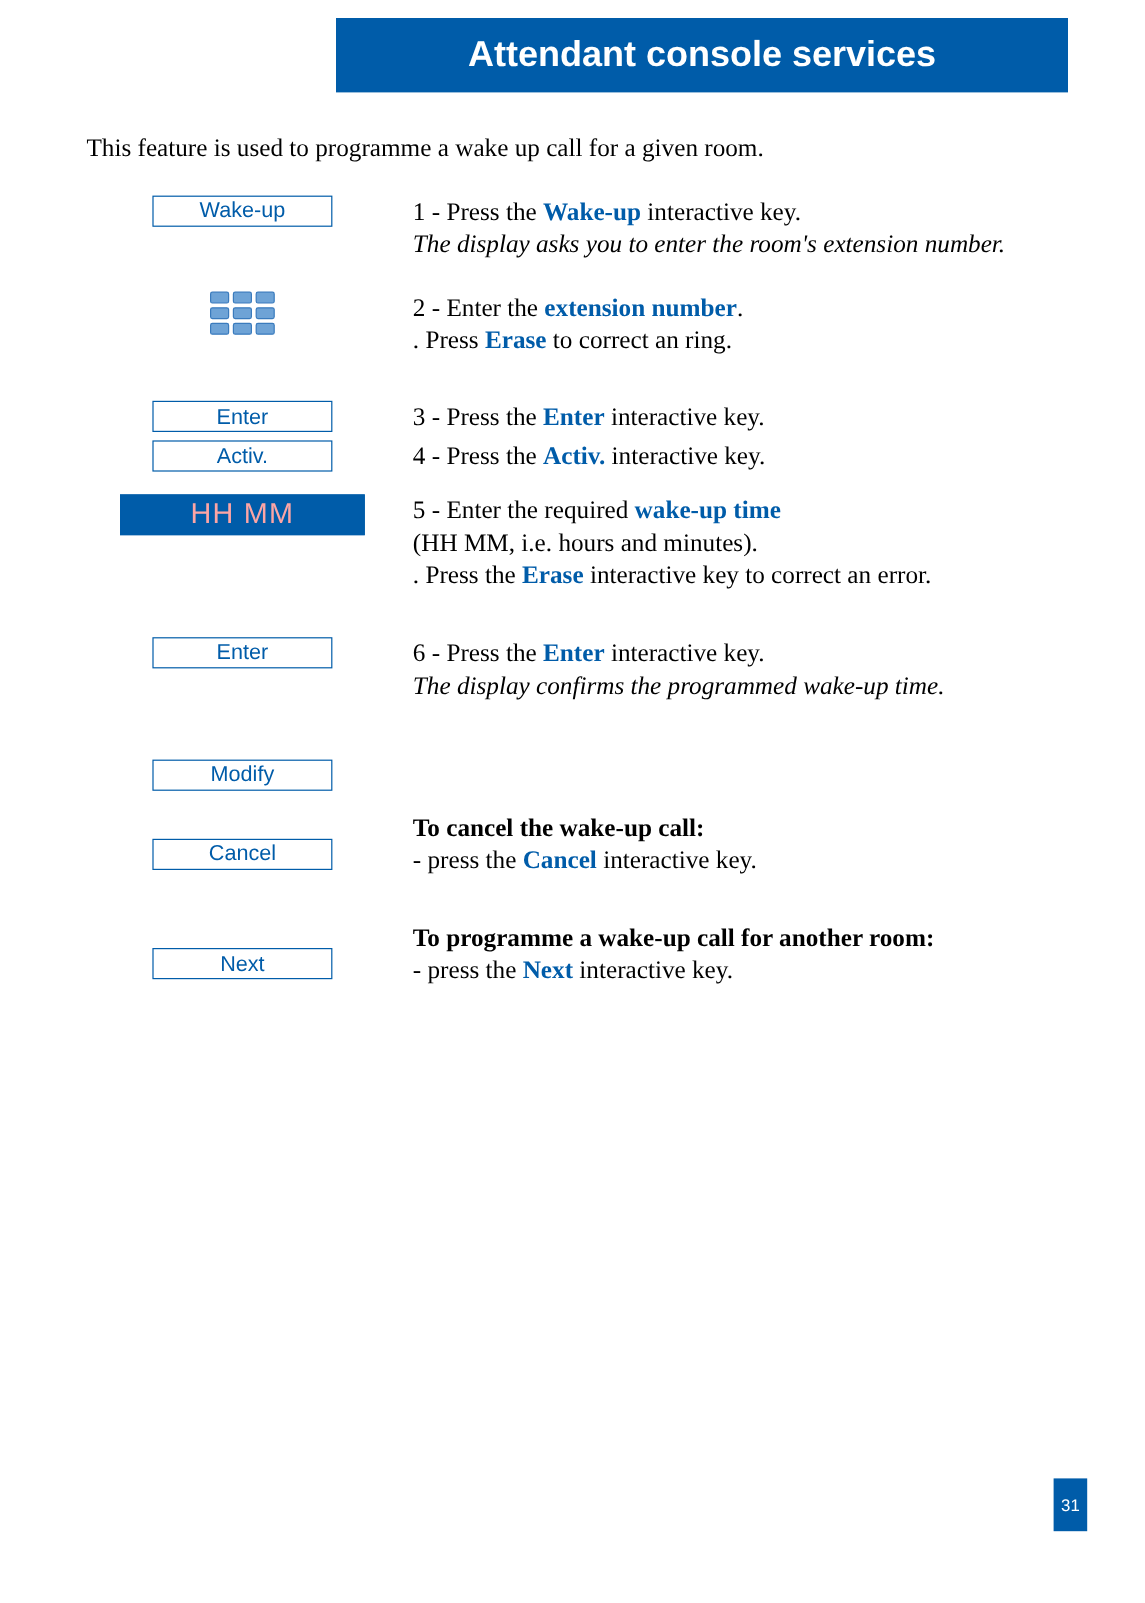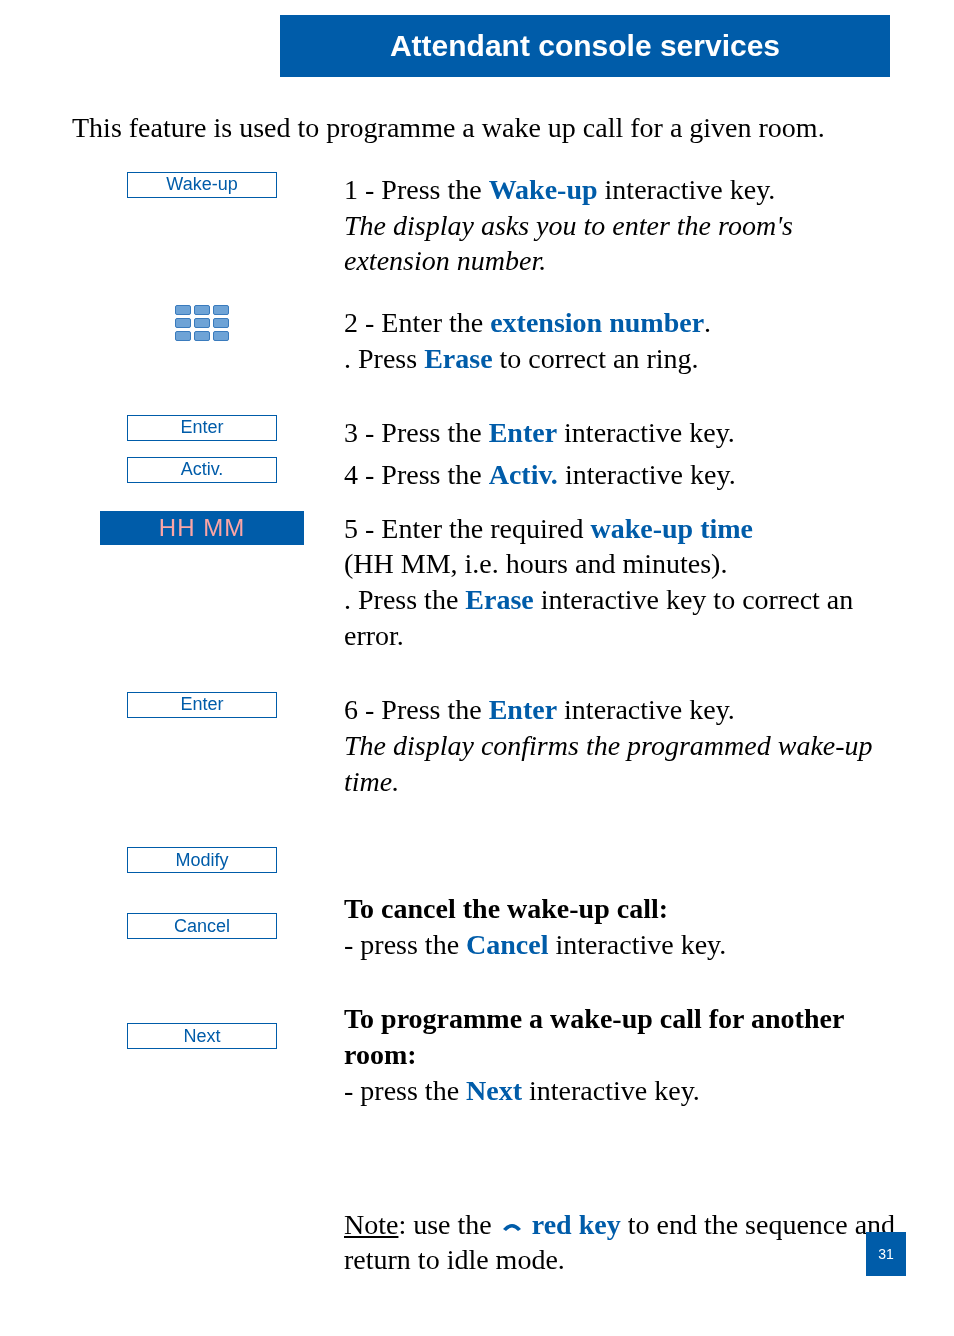--- a/index.html
+++ b/index.html
@@ -4,33 +4,33 @@
 <style>
   * { box-sizing: border-box; margin: 0; padding: 0; }
   html, body { width: 954px; height: 1336px; font-family: "Times New Roman", Times, serif; background: #fff; color: #000; }
   .page { position: relative; width: 954px; height: 1336px; border-radius: 16px; }
   .header-bar { position: absolute; top: 15px; left: 280px; width: 610px; height: 62px; background: #005ca9; display: flex; align-items: center; justify-content: center; }
   .header-bar h1 { color: #fff; font-family: Arial, Helvetica, sans-serif; font-size: 30px; font-weight: bold; }
   .content { position: absolute; top: 110px; left: 66px; width: 838px; }
   .row { display: flex; align-items: flex-start; margin-bottom: 18px; }
   .left { width: 272px; flex-shrink: 0; display: flex; justify-content: center; }
   .left.align-left { justify-content: flex-start; }
-  .right { flex: 1; font-size: 28px; line-height: 1.28; padding-left: 6px; }
+  .right { flex: 1; font-size: 21px; line-height: 1.28; padding-left: 6px; }
   .section-title { font-family: Arial, Helvetica, sans-serif; font-weight: bold; font-size: 21px; line-height: 1.2; }
   .softkey { border: 1px solid #005ca9; width: 150px; height: 26px; display: flex; align-items: center; justify-content: center; font-family: Arial, Helvetica, sans-serif; color: #005ca9; font-size: 18px; background: #fff; }
   .display-box { border: 1px solid #005ca9; background: #005ca9; color: #fca5a5; width: 204px; height: 34px; display: flex; align-items: center; justify-content: center; font-family: Arial, Helvetica, sans-serif; font-size: 24px; letter-spacing: 1px; }
   .keypad { display: grid; grid-template-columns: repeat(3, 16px); grid-template-rows: repeat(3, 10px); gap: 3px; }
   .keypad .k { background: #6ea3d6; border: 1px solid #3a7bbd; border-radius: 2px; }
   .bold-blue { color: #005ca9; font-weight: bold; }
   .italic { font-style: italic; }
   .bold { font-weight: bold; }
   .underline { text-decoration: underline; }
   .phone-icon { display: inline-block; width: 22px; height: 12px; position: relative; vertical-align: middle; margin: 0 2px; }
   .phone-icon svg { width: 22px; height: 12px; display: block; }
-  .page-number-tab { position: absolute; right: 48px; bottom: 60px; width: 40px; height: 44px; background: #005ca9; color: #fff; display: flex; align-items: center; justify-content: center; font-family: Arial, Helvetica, sans-serif; font-size: 14px; }
+  .page-number-tab { position: absolute; right: 48px; bottom: 60px; width: 28px; height: 44px; background: #005ca9; color: #fff; display: flex; align-items: center; justify-content: center; font-family: Arial, Helvetica, sans-serif; font-size: 14px; }
   .gap-sm { height: 8px; }
   .gap-md { height: 20px; }
   .row-tight { margin-bottom: 6px; }
 </style>
 </head>
 <body>
 
 <div class="page">
   <div class="header-bar">
     <h1>Attendant console services</h1>
@@ -149,25 +149,17 @@
       </div>
     </div>
 
     <div class="gap-md"></div>
     <div class="gap-md"></div>
 
 
     <div class="gap-md"></div>
     <div class="gap-md"></div>
 
-    <div class="row">
-      <div class="left"></div>
-      <div class="right">
-        <span class="underline">Note</span><span>: use the </span><span class="phone-icon"><svg viewBox="0 0 22 12">
-              <path d="M2 8 Q11 -2 20 8 L17 10 Q11 3 5 10 Z" fill="#005ca9"></path>
-            </svg></span><span class="bold-blue"> red key</span><span> to end the sequence and return to idle mode.</span>
-      </div>
-    </div>
 
   </div>
 
   <div class="page-number-tab">31</div>
 </div>
 
 </body></html>

